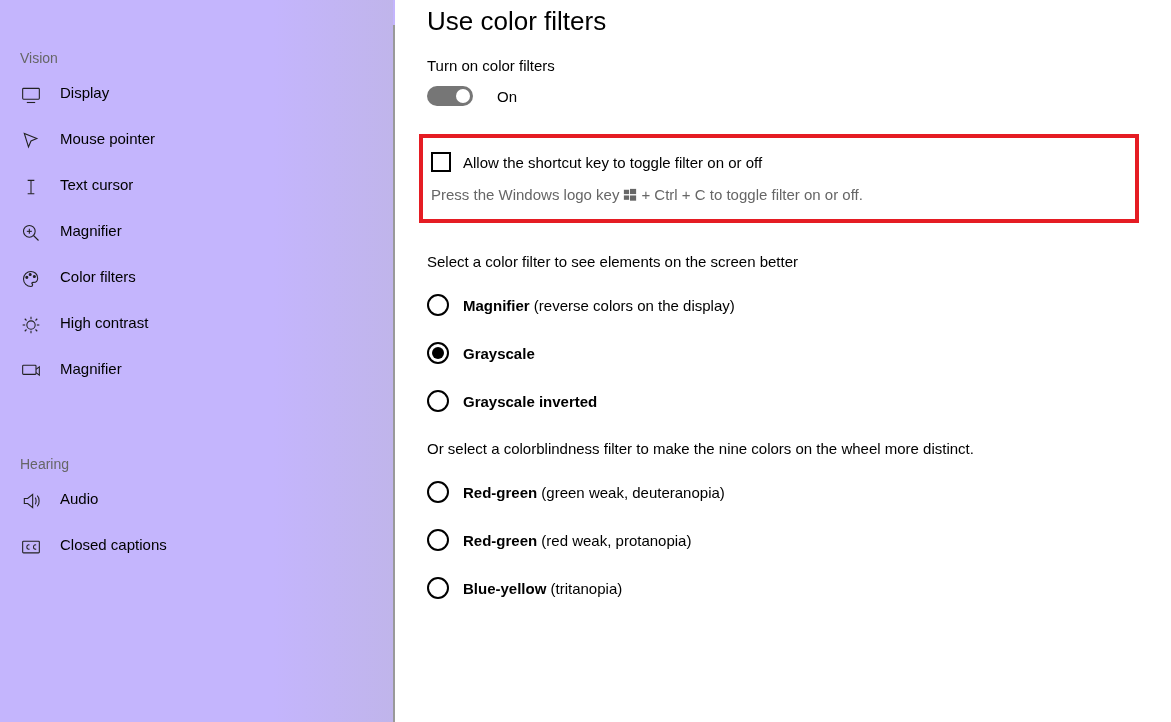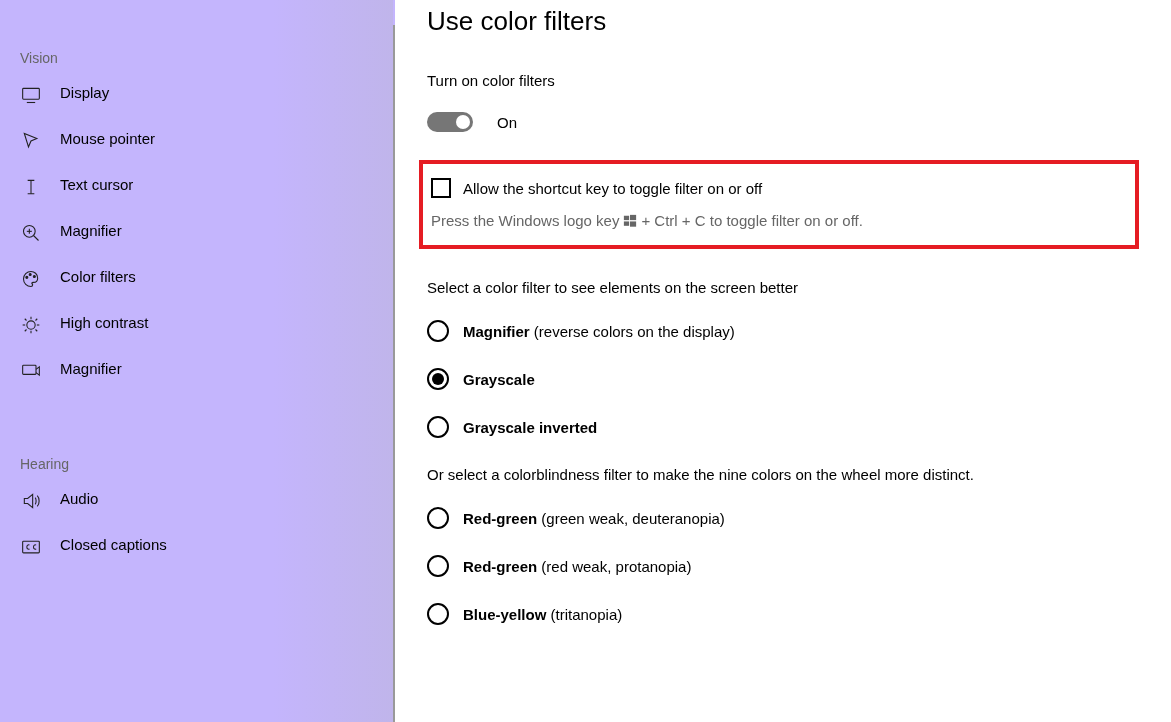--- a/index.html
+++ b/index.html
@@ -11,23 +11,23 @@
     
     .group-header { color: #666; font-size: 14px; margin-top: 50px; margin-bottom: 18px; padding-left: 2px; }
     .group-header:first-child { margin-top: 58px; }
     
     .sidebar-item { display: flex; height: 46px; cursor: pointer; padding: 0 2px; gap: 18px; }
     .sidebar-icon { width: 22px; height: 22px; display: flex; align-items: center; justify-content: center; color: #222; flex-shrink: 0; }
     .sidebar-icon svg { width: 20px; height: 20px; stroke: currentColor; fill: none; stroke-width: 1.3; }
     .sidebar-label { font-size: 15px; color: #000; }
     
     .main { flex: 1; padding: 6px 40px 20px 32px; overflow-y: auto; }
-    .page-title { font-size: 26px; font-weight: 400; margin-bottom: 35px; }
-    
-    .setting-label { font-size: 15px; color: #000; margin-bottom: 23px; }
+    .page-title { font-size: 26px; font-weight: 400; margin-bottom: 20px; }
+    
+    .setting-label { font-size: 15px; color: #000; margin-bottom: 12px; }
     
     .toggle-row { display: flex; align-items: center; gap: 24px; margin-bottom: 28px; }
     .toggle { width: 46px; height: 20px; border-radius: 10px; background: #767676; position: relative; cursor: pointer; }
     .toggle-knob { position: absolute; right: 3px; top: 3px; width: 14px; height: 14px; border-radius: 50%; background: #fff; }
     .toggle-state { font-size: 15px; }
     
     .highlight-box { border: 4px solid #e51c23; padding: 14px 16px 16px 8px; margin: 0 -8px 28px -8px; }
     .checkbox-row { display: flex; align-items: center; gap: 12px; margin-bottom: 14px; }
     .checkbox { width: 20px; height: 20px; border: 2px solid #000; cursor: pointer; flex-shrink: 0; }
     .checkbox-label { font-size: 15px; }

